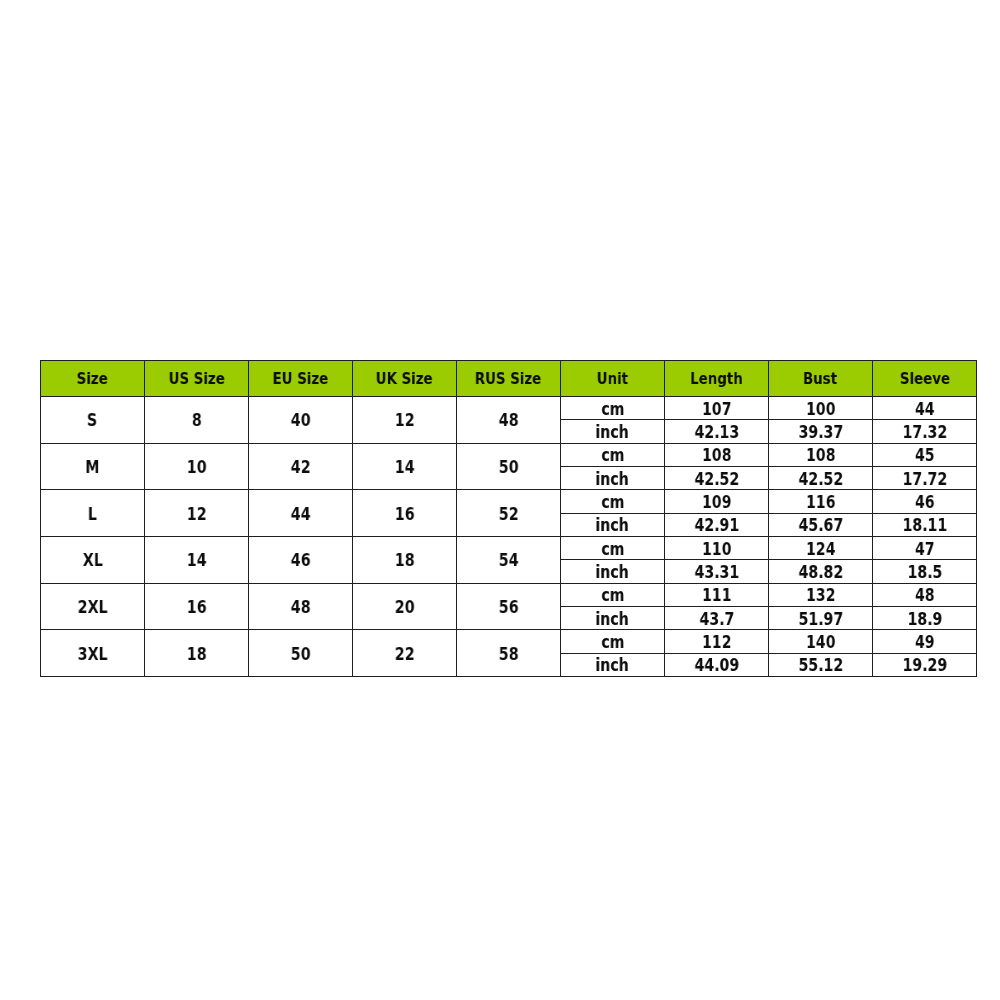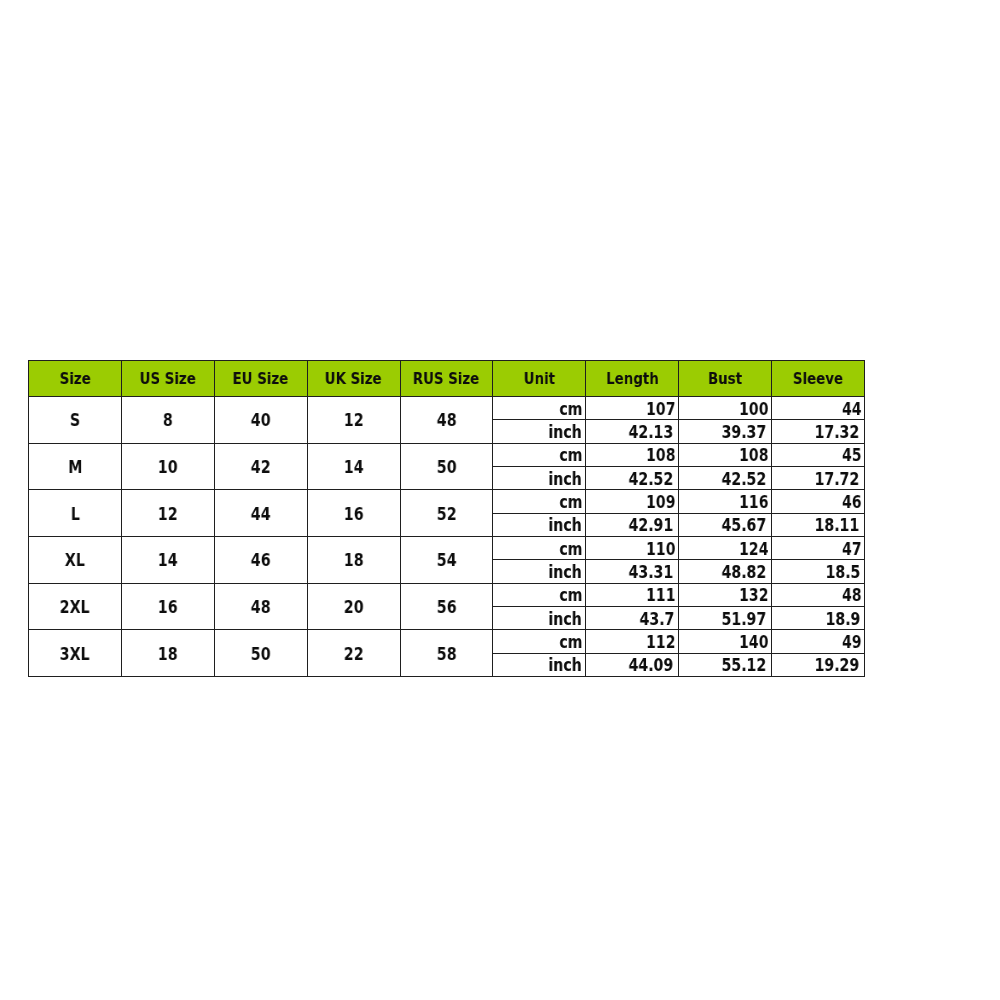--- a/index.html
+++ b/index.html
@@ -14,43 +14,43 @@
   }
   #page {
     position: relative;
     width: 1000px;
     height: 1000px;
     overflow: hidden;
     background: #ffffff;
   }
   .size-table {
     position: absolute;
-    left: 28px;
+    left: 40px;
     top: 360px;
-    width: 837px;
+    width: 937px;
     border-collapse: collapse;
     table-layout: fixed;
   }
   .size-table td,
   .size-table th {
     border: 1px solid #1f1f1f;
     padding: 0;
     text-align: center;
     vertical-align: middle;
     color: #0d0d0d;
     font-weight: bold;
     background: #ffffff;
     overflow: hidden;
   }
   .size-table th.hdr {
     background: #9bcc02;
     height: 35px;
   }
   .size-table td.sizecell { height: 45.66px; }
-  .size-table td.subcell  { height: 22.33px; text-align: right; }
+  .size-table td.subcell  { height: 22.33px; }
 
   .tx {
     display: inline-block;
     white-space: nowrap;
     line-height: 1;
     -webkit-font-smoothing: antialiased;
     will-change: transform;
   }
   th.hdr .tx    { font-size: 16.5px;  transform: scaleX(0.81); }
   .sizecell .tx { font-size: 16.75px; transform: scaleX(0.85); position: relative; top: 1px; }

